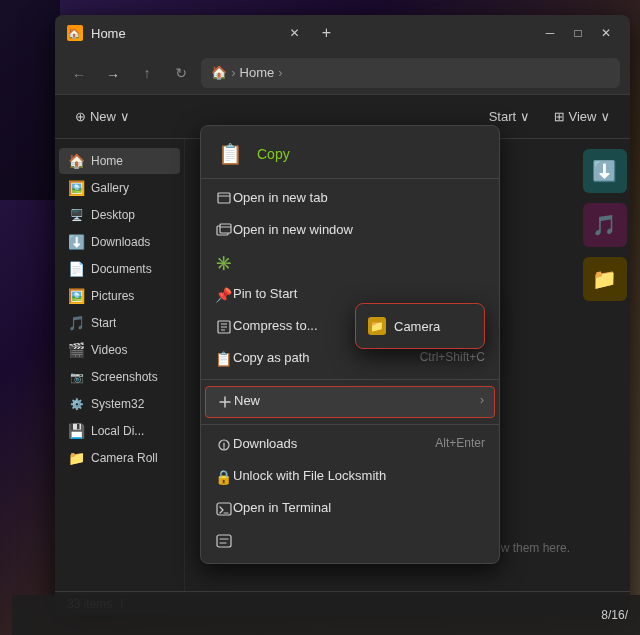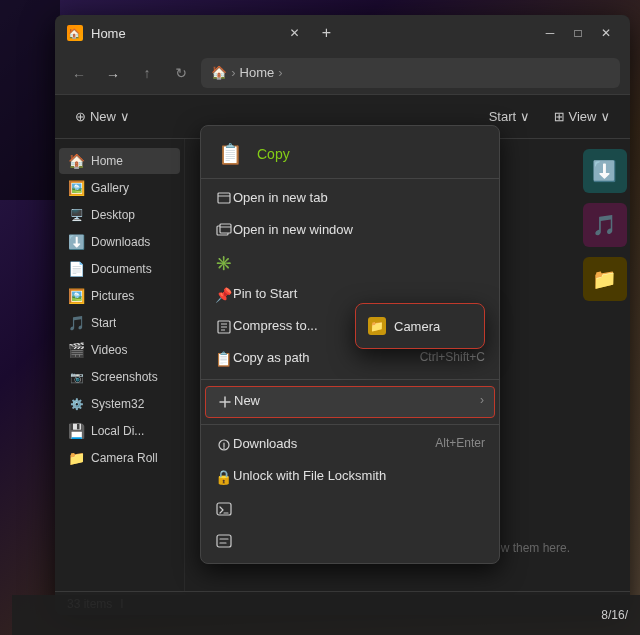--- a/index.html
+++ b/index.html
@@ -594,20 +594,21 @@
       <span class="cm-icon">🔒</span>
       <span class="cm-label">Unlock with File Locksmith</span>
     </div>
     <div class="cm-item">
       <span class="cm-icon">
         <svg width="16" height="16" viewBox="0 0 16 16" fill="none">
           <rect x="1" y="2" width="14" height="12" rx="2" stroke="#ccc" stroke-width="1.2" fill="none"></rect>
           <path d="M4 6l3 3-3 3M8 12h4" stroke="#ccc" stroke-width="1.2" stroke-linecap="round" stroke-linejoin="round"></path>
         </svg>
       </span>
+      <span class="cm-label">Open in Terminal</span>
     </div>
     <div class="cm-item">
       <span class="cm-icon">
         <svg width="16" height="16" viewBox="0 0 16 16" fill="none">
           <rect x="1" y="2" width="14" height="12" rx="2" stroke="#ccc" stroke-width="1.2" fill="none"></rect>
           <path d="M4 6h8M4 10h6" stroke="#ccc" stroke-width="1.2" stroke-linecap="round"></path>
         </svg>
       </span>
     </div>
   </div>

